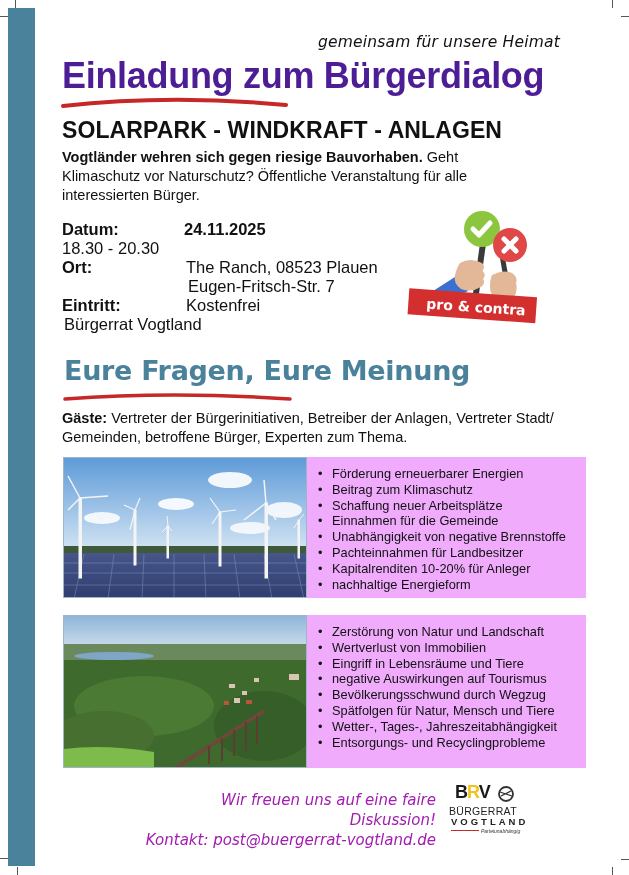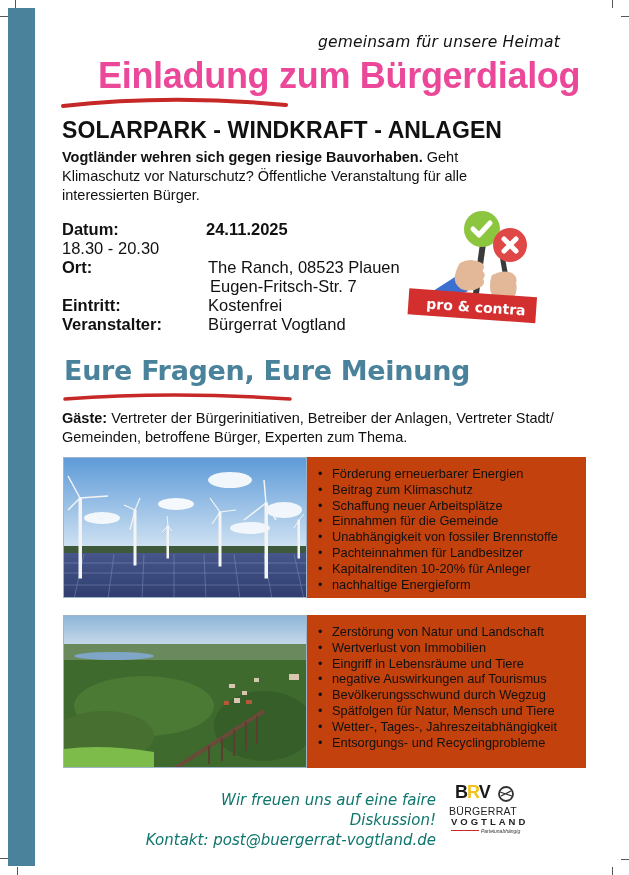--- a/index.html
+++ b/index.html
@@ -1,39 +1,39 @@
 <!DOCTYPE html>
 <html><head>
 <meta charset="utf-8">
 <style>
   html, body { margin:0; padding:0; }
   body { width:629px; height:875px; background:#ffffff; position:relative; overflow:hidden; font-family:"Liberation Sans", sans-serif; color:#111; }
   .crop { position:absolute; background:#555; }
   .sidebar-bar { position:absolute; left:8px; top:8px; width:27px; height:858px; background:#4a829b; }
   .tagline { position:absolute; left:318px; top:33px; font-family:"DejaVu Sans", sans-serif; font-style:italic; font-size:15.5px; color:#111; letter-spacing:0.2px; }
-  .main-title { position:absolute; left:62px; top:55px; font-family:"Liberation Sans", sans-serif; font-weight:bold; font-size:36px; color:#ec4899; letter-spacing:-0.3px; white-space:nowrap;margin-left:36px; }
+  .main-title { position:absolute; left:62px; top:55px; font-family:"Liberation Sans", sans-serif; font-weight:bold; font-size:36px; color:#4c1d95; letter-spacing:-0.3px; white-space:nowrap; }
   .underline { position:absolute; }
   .subtitle { position:absolute; left:62px; top:117px; font-weight:bold; font-size:23px; color:#111; white-space:nowrap; letter-spacing:0.1px; }
   .intro { position:absolute; left:62px; top:148px; width:470px; font-size:14.5px; line-height:19px; color:#111; }
   .intro b { font-weight:bold; }
   .info { position:absolute; left:62px; top:220px; font-size:16.5px; line-height:19px; }
-  .info-row { display:flex; white-space:nowrap;gap:22px; }
+  .info-row { display:flex; white-space:nowrap; }
   .info-label { font-weight:bold; width:122px; }
   .info-value { }
   .info-value.bold { font-weight:bold; }
   .procontra { position:absolute; left:400px; top:205px; width:150px; height:135px; }
   .section-title { position:absolute; left:64px; top:355px; font-family:"DejaVu Sans", sans-serif; font-weight:bold; font-size:27px; color:#4a829b; white-space:nowrap; letter-spacing:-0.3px; }
   .guests { position:absolute; left:62px; top:409px; width:520px; font-size:14.5px; line-height:19px; }
   .guests b { font-weight:bold; }
-  .panel { position:absolute; left:63px; background:#c2410c; width:523px; }
+  .panel { position:absolute; left:63px; background:#f0abfc; width:523px; }
   .panel-img { position:absolute; left:0; top:0; width:244px; height:100%; overflow:hidden; border:1px solid #9fb3c9; box-sizing:border-box; }
   .panel-list { position:absolute; left:253px; margin:0; padding:0 0 0 16px; font-size:12.8px; line-height:15.8px; color:#111; list-style:none; }
   .panel-list li { position:relative; white-space:nowrap; }
   .panel-list li::before { content:"•"; position:absolute; left:-14px; top:0; }
-  .footer-text { position:absolute; left:140px; top:790px; font-family:"DejaVu Sans", sans-serif; font-style:italic; font-size:15px; line-height:20px; text-align:right; width:296px; color:#0f766e; }
+  .footer-text { position:absolute; left:140px; top:790px; font-family:"DejaVu Sans", sans-serif; font-style:italic; font-size:15px; line-height:20px; text-align:right; width:296px; color:#a21caf; }
   .logo { position:absolute; left:447px; top:782px; width:80px; height:56px; }
   .logo-brv { position:absolute; left:8px; top:0; font-weight:bold; font-size:18px; letter-spacing:-1px; font-family:"Liberation Sans", sans-serif; }
   .logo-b { color:#1a1a1a; }
   .logo-r { color:#f1c21b; }
   .logo-v { color:#1a1a1a; }
   .logo-line1 { position:absolute; left:2px; top:23px; font-size:10.5px; color:#222; letter-spacing:0.3px; font-family:"Liberation Sans", sans-serif; }
   .logo-line2 { position:absolute; left:4px; top:34px; font-size:9.5px; font-weight:bold; color:#222; letter-spacing:3px; font-family:"Liberation Sans", sans-serif; }
   .logo-line3 { position:absolute; left:34px; top:46px; font-size:5px; font-style:italic; color:#333; }
   .logo-redline { position:absolute; left:4px; top:48px; width:28px; height:1px; background:#c62828; }
 </style>
@@ -75,21 +75,20 @@
     </div>
   <div class="info-row">
       <span class="info-label"></span>
       <span class="info-value" style="padding-left:4px">Eugen-Fritsch-Str. 7</span>
     </div>
   <div class="info-row">
       <span class="info-label">Eintritt:</span>
       <span class="info-value" style="padding-left:2px">Kostenfrei</span>
     </div>
   <div class="info-row">
-      <span class="info-label">Veranstalter:</span>
       <span class="info-value" style="padding-left:2px">Bürgerrat Vogtland</span>
     </div>
 </div>
 
 <div class="procontra">
   <svg width="150" height="135" viewBox="0 0 150 135">
 
     <rect x="77" y="30" width="6" height="65" fill="#3a3a3a" transform="rotate(8 80 60)"></rect>
     <rect x="103" y="45" width="5" height="55" fill="#3a3a3a" transform="rotate(-10 105 70)"></rect>
 
@@ -167,21 +166,21 @@
         <rect x="234" y="62" width="1.5" height="38"></rect>
           <path d="M235 62 L240 56 M235 62 L230 70" stroke-width="1"></path>
       </g>
     </svg>
   </div>
   <ul class="panel-list" style="top:9px;">
     <li>Förderung erneuerbarer Energien</li>
     <li>Beitrag zum Klimaschutz</li>
     <li>Schaffung neuer Arbeitsplätze</li>
     <li>Einnahmen für die Gemeinde</li>
-    <li>Unabhängigkeit von fossiler Brennstoffe</li>
+    <li>Unabhängigkeit von negative Brennstoffe</li>
     <li>Pachteinnahmen für Landbesitzer</li>
     <li>Kapitalrenditen 10-20% für Anleger</li>
     <li>nachhaltige Energieform</li>
   </ul>
 </div>
 
 <div class="panel" style="top:615px;height:153px;">
   <div class="panel-img">
     <svg width="244" height="153" viewBox="0 0 244 153" preserveAspectRatio="none">
       <defs>

